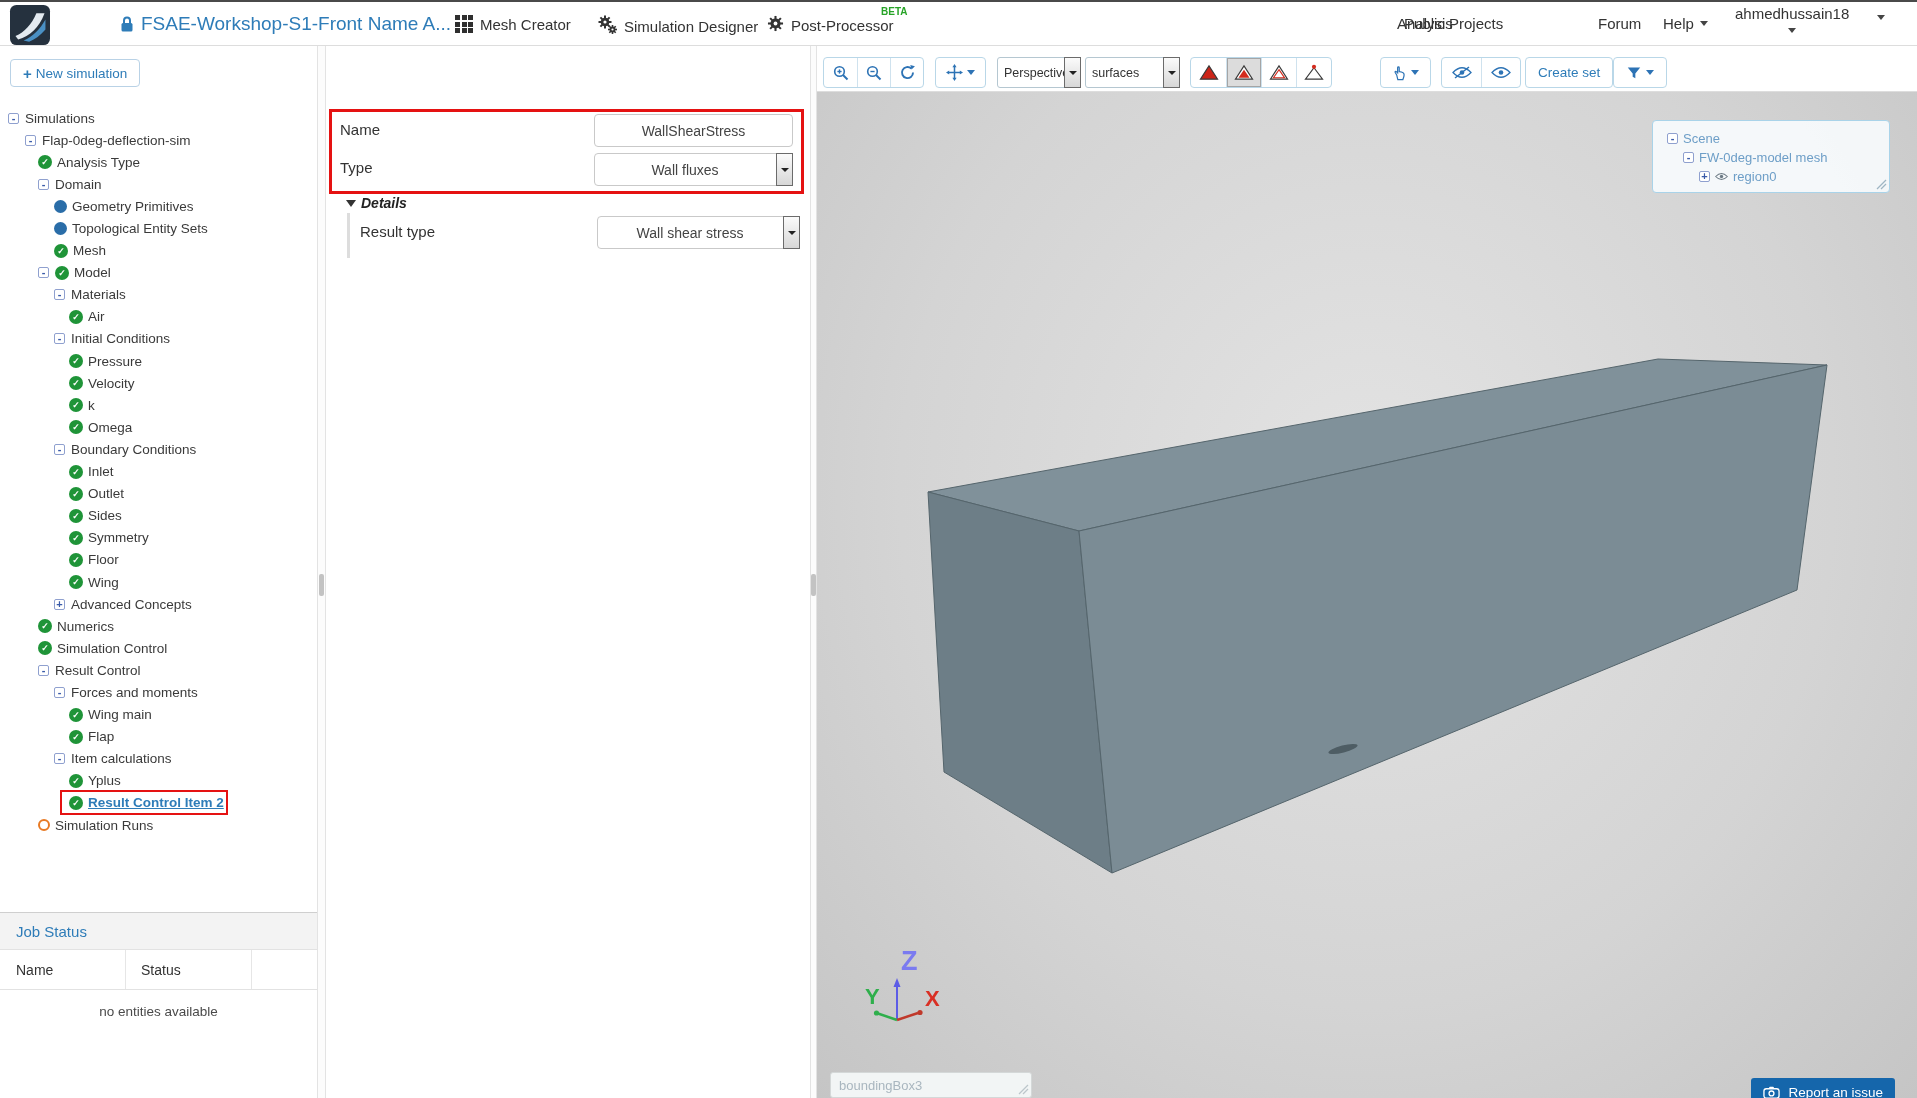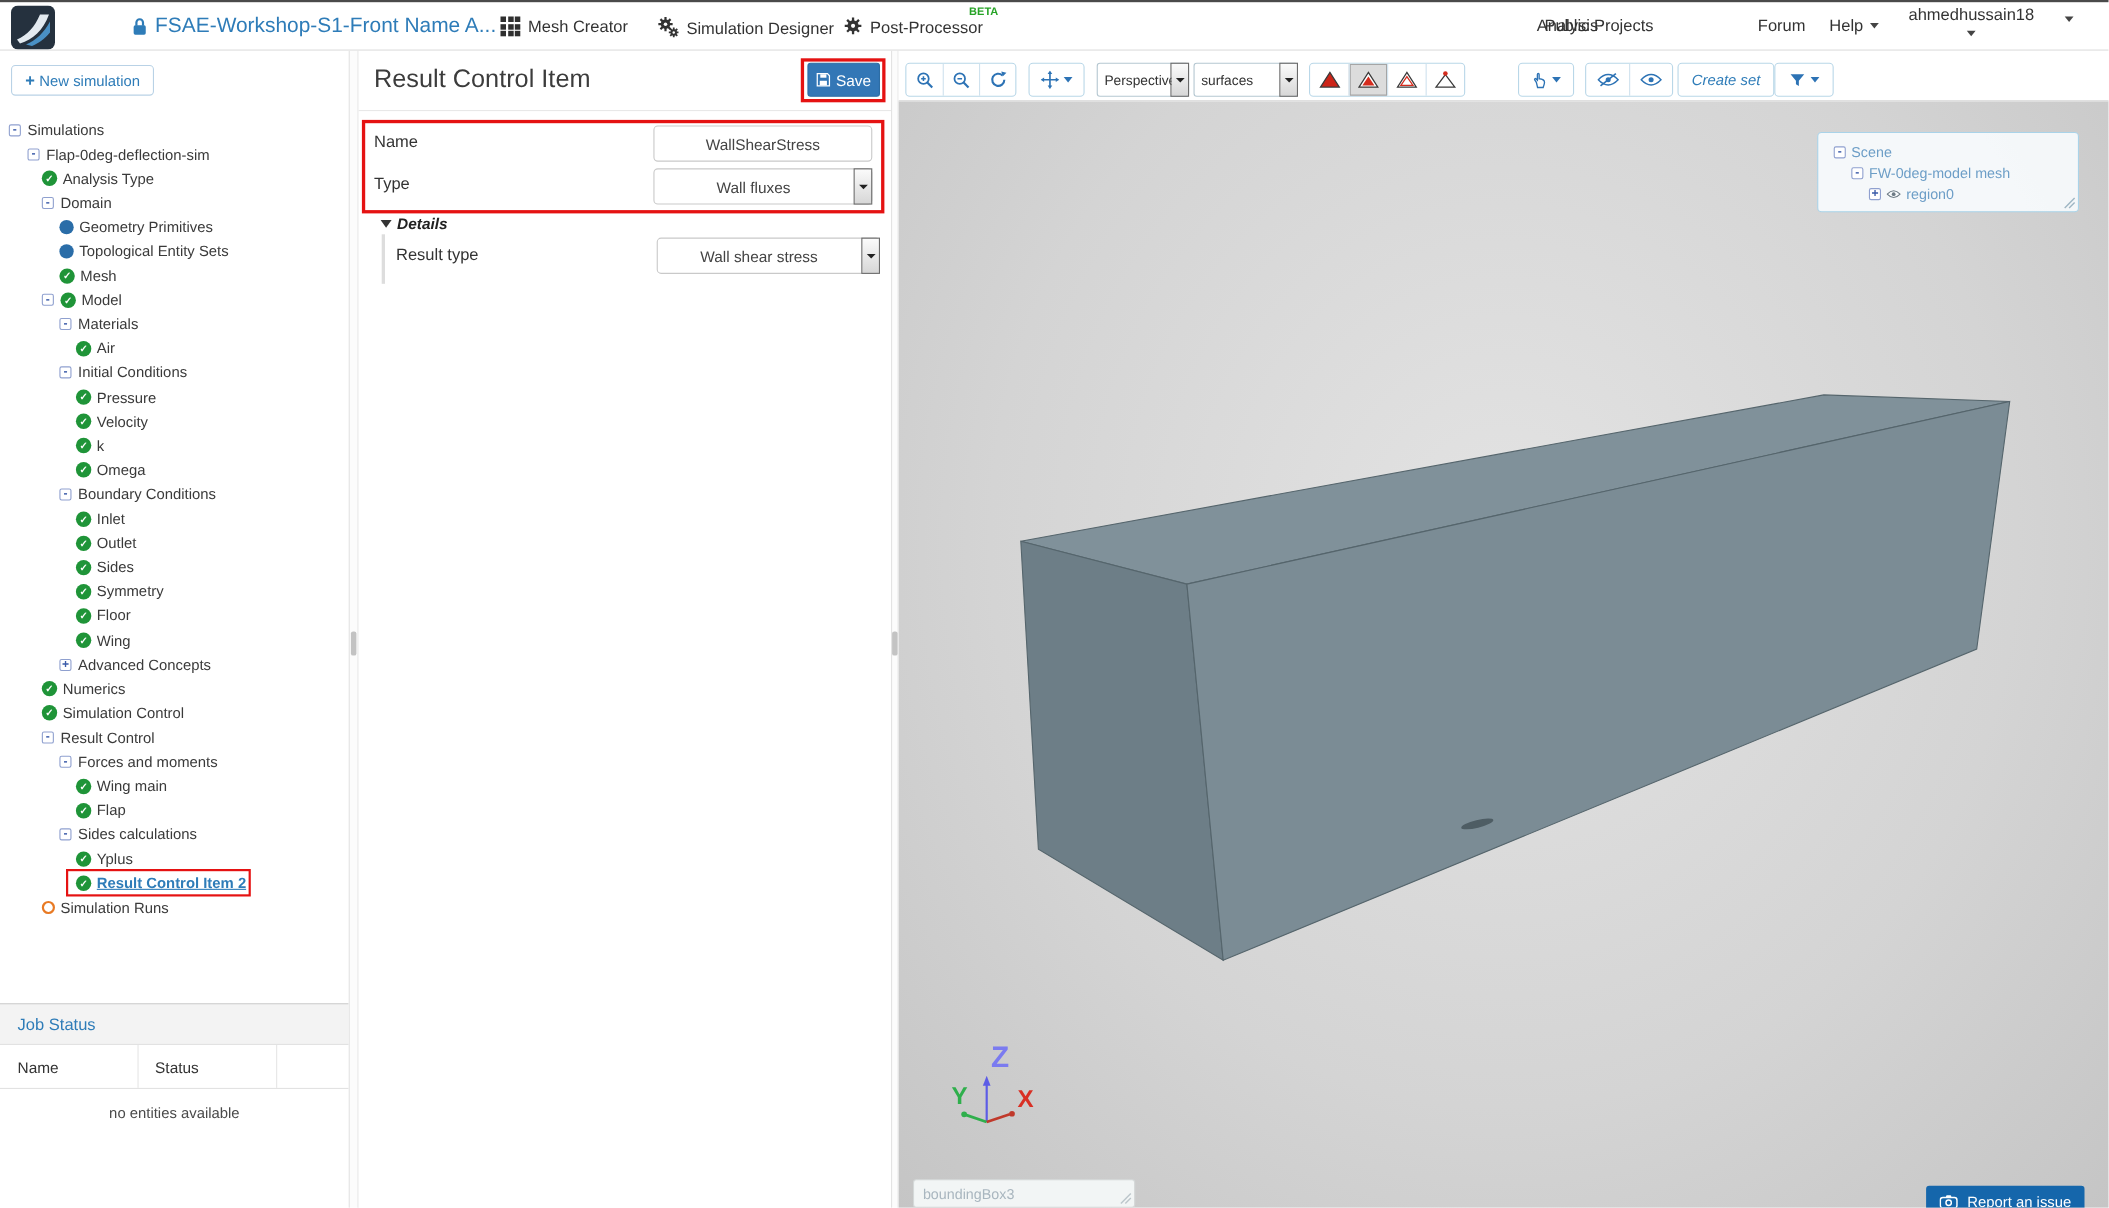--- a/index.html
+++ b/index.html
@@ -84,21 +84,21 @@
     display:flex; align-items:center; justify-content:center; cursor:pointer; }
   .dd-btn i { width:0; height:0; border-left:4px solid transparent; border-right:4px solid transparent; border-top:4px solid #222; }
   #details-header { position:absolute; left:20px; top:149px; display:flex; align-items:center; gap:5px;
     font-size:14px; font-style:italic; font-weight:bold; color:#222; }
   #details-header .tri { width:0; height:0; border-left:5px solid transparent; border-right:5px solid transparent; border-top:7px solid #333; }
   #details-group { position:absolute; left:21px; top:167px; width:456px; height:45px; border-left:3px solid #ddd; }
 
   
   #vp-toolbar { position:absolute; left:0; top:0; right:0; height:46px; background:#fff; border-bottom:1px solid #ddd; z-index:10; }
   .tb-group { position:absolute; top:11px; height:31px; display:flex; border:1px solid #b9d7e8; border-radius:4px; background:#fff; }
-  .tb-btn { width:33px; height:29px; display:flex; align-items:center; justify-content:center; cursor:pointer; gap:4px;font-style:italic; }
+  .tb-btn { width:33px; height:29px; display:flex; align-items:center; justify-content:center; cursor:pointer; gap:4px; }
   .tb-btn + .tb-btn { border-left:1px solid #cfe2ee; }
   .tb-btn.pressed { background:#dcdcdc; box-shadow:inset 0 0 0 1px #a5a5a5; }
   .tb-sel { position:absolute; top:11px; height:31px; border:1px solid #b5c7d1; border-radius:3px; background:#fff;
     display:flex; align-items:center; font-size:12.5px; color:#333; }
   .tb-sel .sel-text { padding-left:6px; padding-right:20px; }
   .caret-blue { width:0; height:0; border-left:4px solid transparent; border-right:4px solid transparent; border-top:5px solid #2d73b5; }
   #create-set-btn { font-size:13.5px; color:#2e7cb8; padding:0 12px; width:auto; }
 
   #vp-canvas { position:absolute; left:0; top:46px; right:0; bottom:0;
     background:radial-gradient(ellipse at 50% 40%, #e3e3e3 0%, #d4d4d4 60%, #c5c5c5 100%); overflow:hidden; }
@@ -323,21 +323,21 @@
         <div class="tree-row" style="padding-left: 69px;">
           <span class="ic-check">✓</span>
           <span>Wing main</span>
         </div>
         <div class="tree-row" style="padding-left: 69px;">
           <span class="ic-check">✓</span>
           <span>Flap</span>
         </div>
         <div class="tree-row" style="padding-left: 54px;">
           <span class="expander">-</span>
-          <span>Sides calculations</span>
+          <span>Item calculations</span>
         </div>
         <div class="tree-row" style="padding-left: 69px;">
           <span class="ic-check">✓</span>
           <span>Yplus</span>
         </div>
         <div class="tree-row" style="padding-left: 69px;">
           <span class="ic-check">✓</span>
           <span class="sel-label">Result Control Item 2</span>
         </div>
         <div class="tree-row" style="padding-left: 38px;">
@@ -356,32 +356,20 @@
       </div>
       <div id="job-empty">no entities available</div>
     </div>
   </div>
 
   <div class="vsplit">
       <div class="grip"></div>
     </div>
 
   <div id="form-panel">
-    <div id="form-header">
-      <div id="form-title">Result Control Item</div>
-      <div id="save-btn">
-        <svg width="13" height="13" viewBox="0 0 14 14">
-          <path d="M1 1 h10 l2 2 v10 h-12 Z" fill="none" stroke="#fff" stroke-width="1.3"></path>
-          <rect x="4" y="1.6" width="6" height="3.4" fill="#fff"></rect>
-          <rect x="3.5" y="8" width="7" height="4.6" fill="#fff"></rect>
-        </svg>
-        <span>Save</span>
-      </div>
-      <div id="save-annotation" class="annotation"></div>
-    </div>
 
     <div id="nametype-annotation" class="annotation"></div>
 
     <div class="form-label" style="top:75px;">Name</div>
     <input class="text-input" style="top: 68px;" value="WallShearStress">
 
     <div class="form-label" style="top:113px;">Type</div>
     <div class="sel" style="top:107px;">
       <span class="sel-text">Wall fluxes</span>
       <span class="dd-btn">

